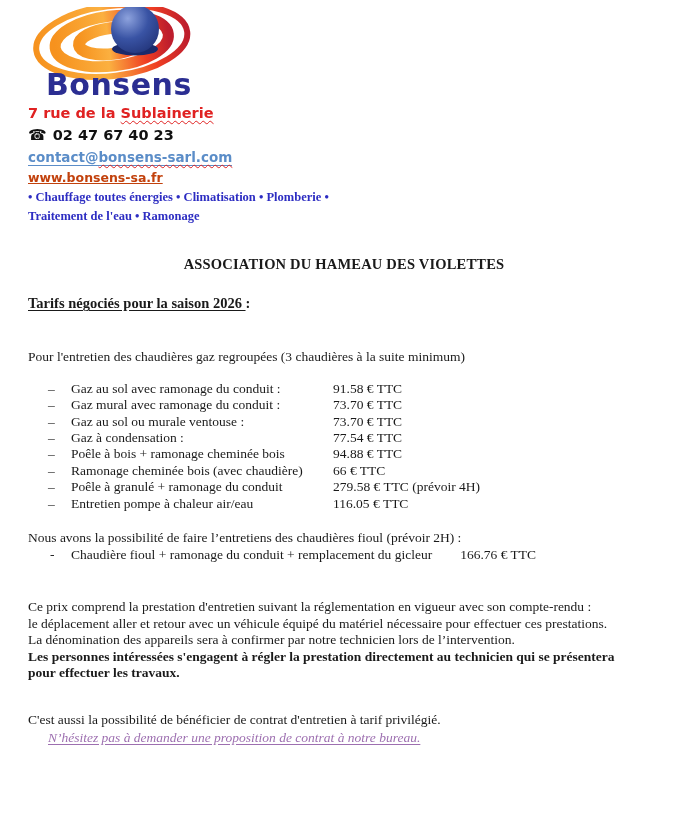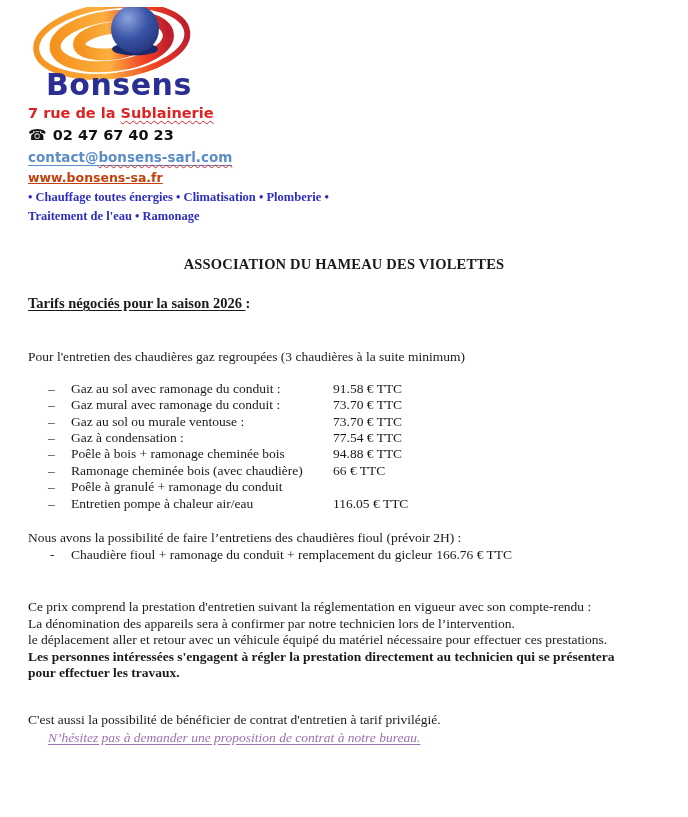--- a/index.html
+++ b/index.html
@@ -72,21 +72,21 @@
   .subtitle .u { text-decoration: underline; text-underline-offset: 2px; }
   .intro { margin-top: 36px; }
   .tariff-list { list-style: none; margin-top: 15px; }
   .tariff-row { display: flex; margin-left: 20px; }
   .tariff-marker { width: 23px; flex: 0 0 23px; }
   .tariff-label { width: 262px; flex: 0 0 262px; }
   .tariff-price { flex: 1; }
   .fioul-intro { margin-top: 18px; }
   .fioul-item { margin-left: 22px; }
   .fioul-marker { display: inline-block; width: 21px; }
-  .fioul-price { margin-left: 4px; text-align: center; }
+  .fioul-price { margin-left: 28px; text-align: center; }
   .terms { margin-top: 36px; }
   .bold-notice { font-weight: bold; white-space: pre-line; }
   .contract-line { margin-top: 30px; }
   .cta-line {
     margin-top: 2px; margin-left: 20px;
     color: #9d6fb0; font-style: italic;
     text-decoration: underline; text-underline-offset: 2px;
   }
 </style>
 </head>
@@ -176,37 +176,38 @@
         <span class="tariff-price">94.88 € TTC</span>
       </li>
       <li class="tariff-row">
         <span class="tariff-marker">–</span>
         <span class="tariff-label">Ramonage cheminée bois (avec chaudière)</span>
         <span class="tariff-price">66 € TTC</span>
       </li>
       <li class="tariff-row">
         <span class="tariff-marker">–</span>
         <span class="tariff-label">Poêle à granulé + ramonage du conduit</span>
+        <span class="tariff-price">279.58 € TTC (prévoir 4H)</span>
       </li>
       <li class="tariff-row">
         <span class="tariff-marker">–</span>
         <span class="tariff-label">Entretien pompe à chaleur air/eau</span>
         <span class="tariff-price">116.05 € TTC</span>
       </li>
     </ul>
 
     <p class="fioul-intro">Nous avons la possibilité de faire l’entretiens des chaudières fioul (prévoir 2H) :</p>
     <div class="fioul-item">
       <span class="fioul-marker">-</span><span>Chaudière fioul + ramonage du conduit + remplacement du gicleur</span><span class="fioul-price">166.76 € TTC</span>
     </div>
 
     <div class="terms">
       <div>Ce prix comprend la prestation d'entretien suivant la réglementation en vigueur avec son compte-rendu :</div>
+      <div>le déplacement aller et retour avec un véhicule équipé du matériel nécessaire pour effectuer ces prestations.</div>
       <div>La dénomination des appareils sera à confirmer par notre technicien lors de l’intervention.</div>
-      <div>le déplacement aller et retour avec un véhicule équipé du matériel nécessaire pour effectuer ces prestations.</div>
     </div>
 
     <p class="bold-notice">Les personnes intéressées s'engagent à régler la prestation directement au technicien qui se présentera
 pour effectuer les travaux.</p>
 
     <p class="contract-line">C'est aussi la possibilité de bénéficier de contrat d'entretien à tarif privilégié.</p>
     <p class="cta-line">N’hésitez pas à demander une proposition de contrat à notre bureau.</p>
 
   </main>
 

